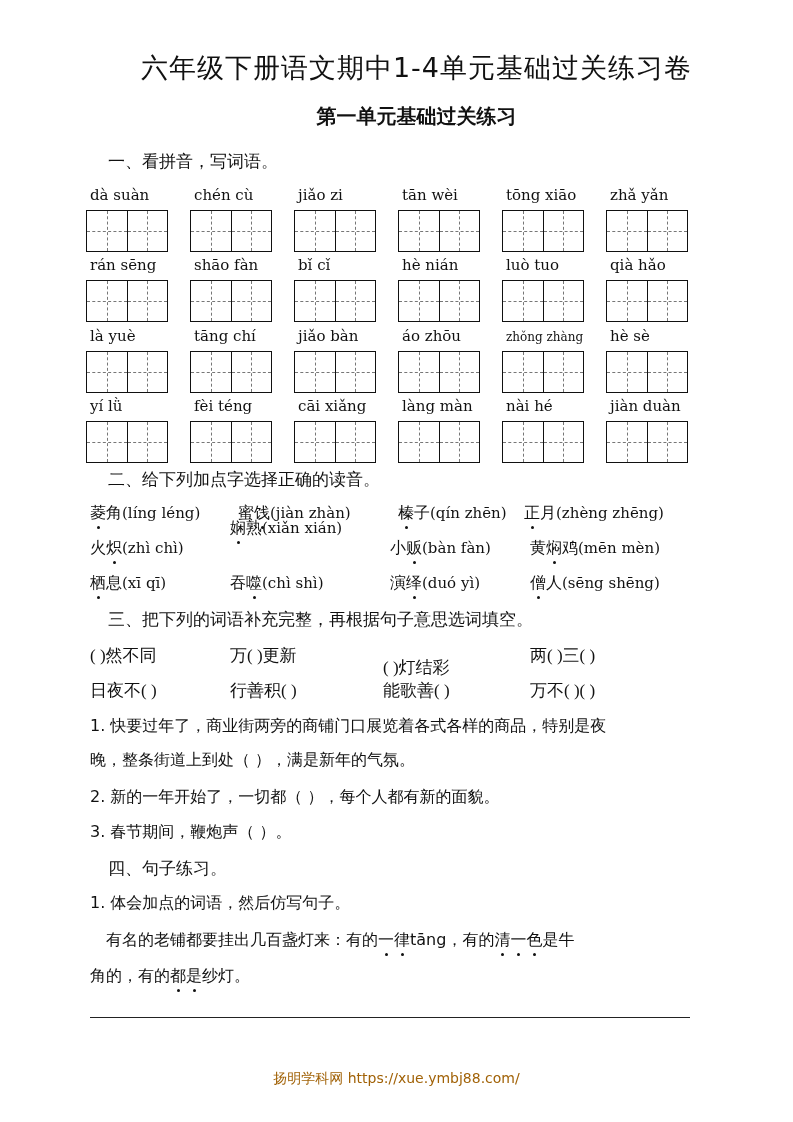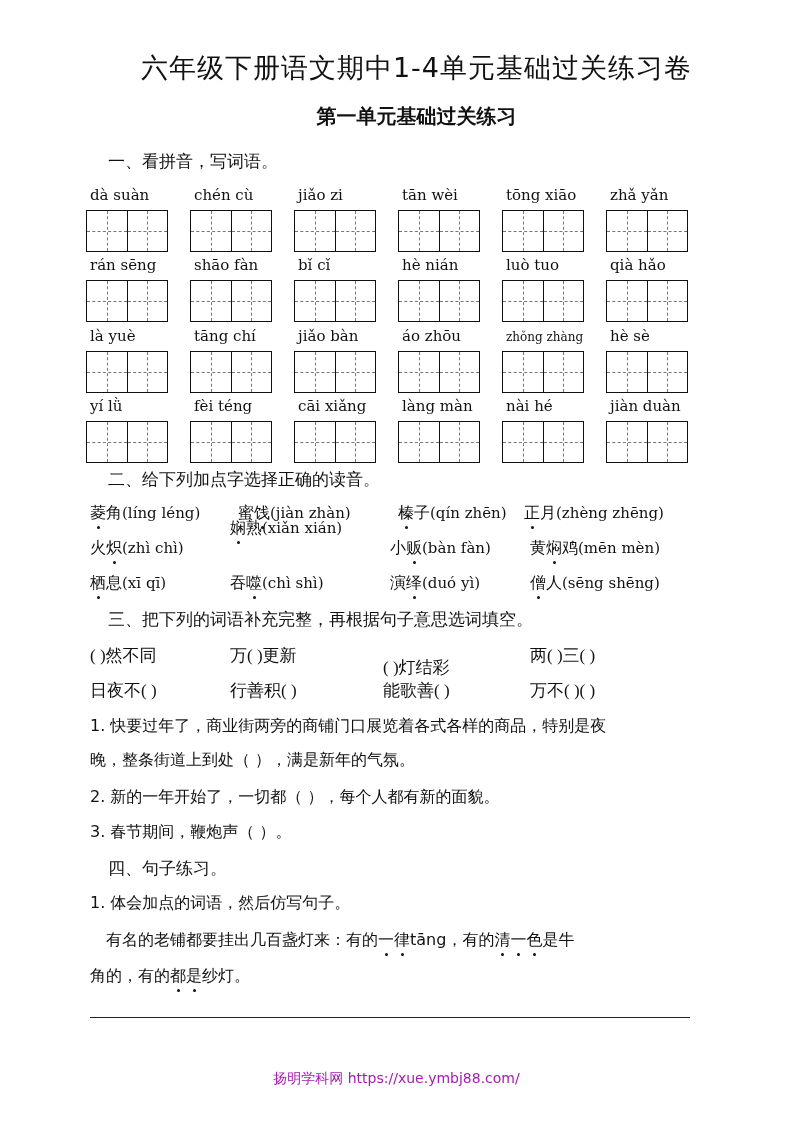--- a/index.html
+++ b/index.html
@@ -19,21 +19,21 @@
   .sq + .sq { border-left:1.5px solid #111; }
   .sq::before { content:""; position:absolute; left:50%; top:0; bottom:0; border-left:1px dashed #777; }
   .sq::after { content:""; position:absolute; top:50%; left:0; right:0; border-top:1px dashed #777; }
   .line { position:absolute; font-size:16px; white-space:nowrap; font-family:"DejaVu Sans","Liberation Sans",sans-serif; }
   .line .p { font-family:"DejaVu Serif","Liberation Serif",serif; font-size:15px; }
   .dot { position:relative; display:inline-block; }
   .dot::after { content:""; position:absolute; left:50%; bottom:-5px; width:3px; height:3px; margin-left:-1.5px; border-radius:50%; background:#111; }
   .item { position:absolute; font-size:17px; font-family:Liberation Serif, serif; white-space:nowrap; }
   .para { position:absolute; left:90px; font-size:16px; font-family:"DejaVu Sans","Liberation Sans",sans-serif; white-space:nowrap; }
   .answer-line { position:absolute; left:90px; top:1017px; width:600px; border-top:1.5px solid #222; }
-  .footer { position:absolute; top:1070px; left:0; width:793px; text-align:center; font-size:14px; color:#a21caf; font-family:"DejaVu Sans","Liberation Sans",sans-serif; }
+  .footer { position:absolute; top:1070px; left:0; width:793px; text-align:center; font-size:14px; color:#a16207; font-family:"DejaVu Sans","Liberation Sans",sans-serif; }
 </style>
 </head>
 <body>
 
 <div class="title">六年级下册语文期中1-4单元基础过关练习卷</div>
 <div class="subtitle">第一单元基础过关练习</div>
 
 <div class="sec" style="top:150px;">一、看拼音，写词语。</div>
 
 <div id="grid">

